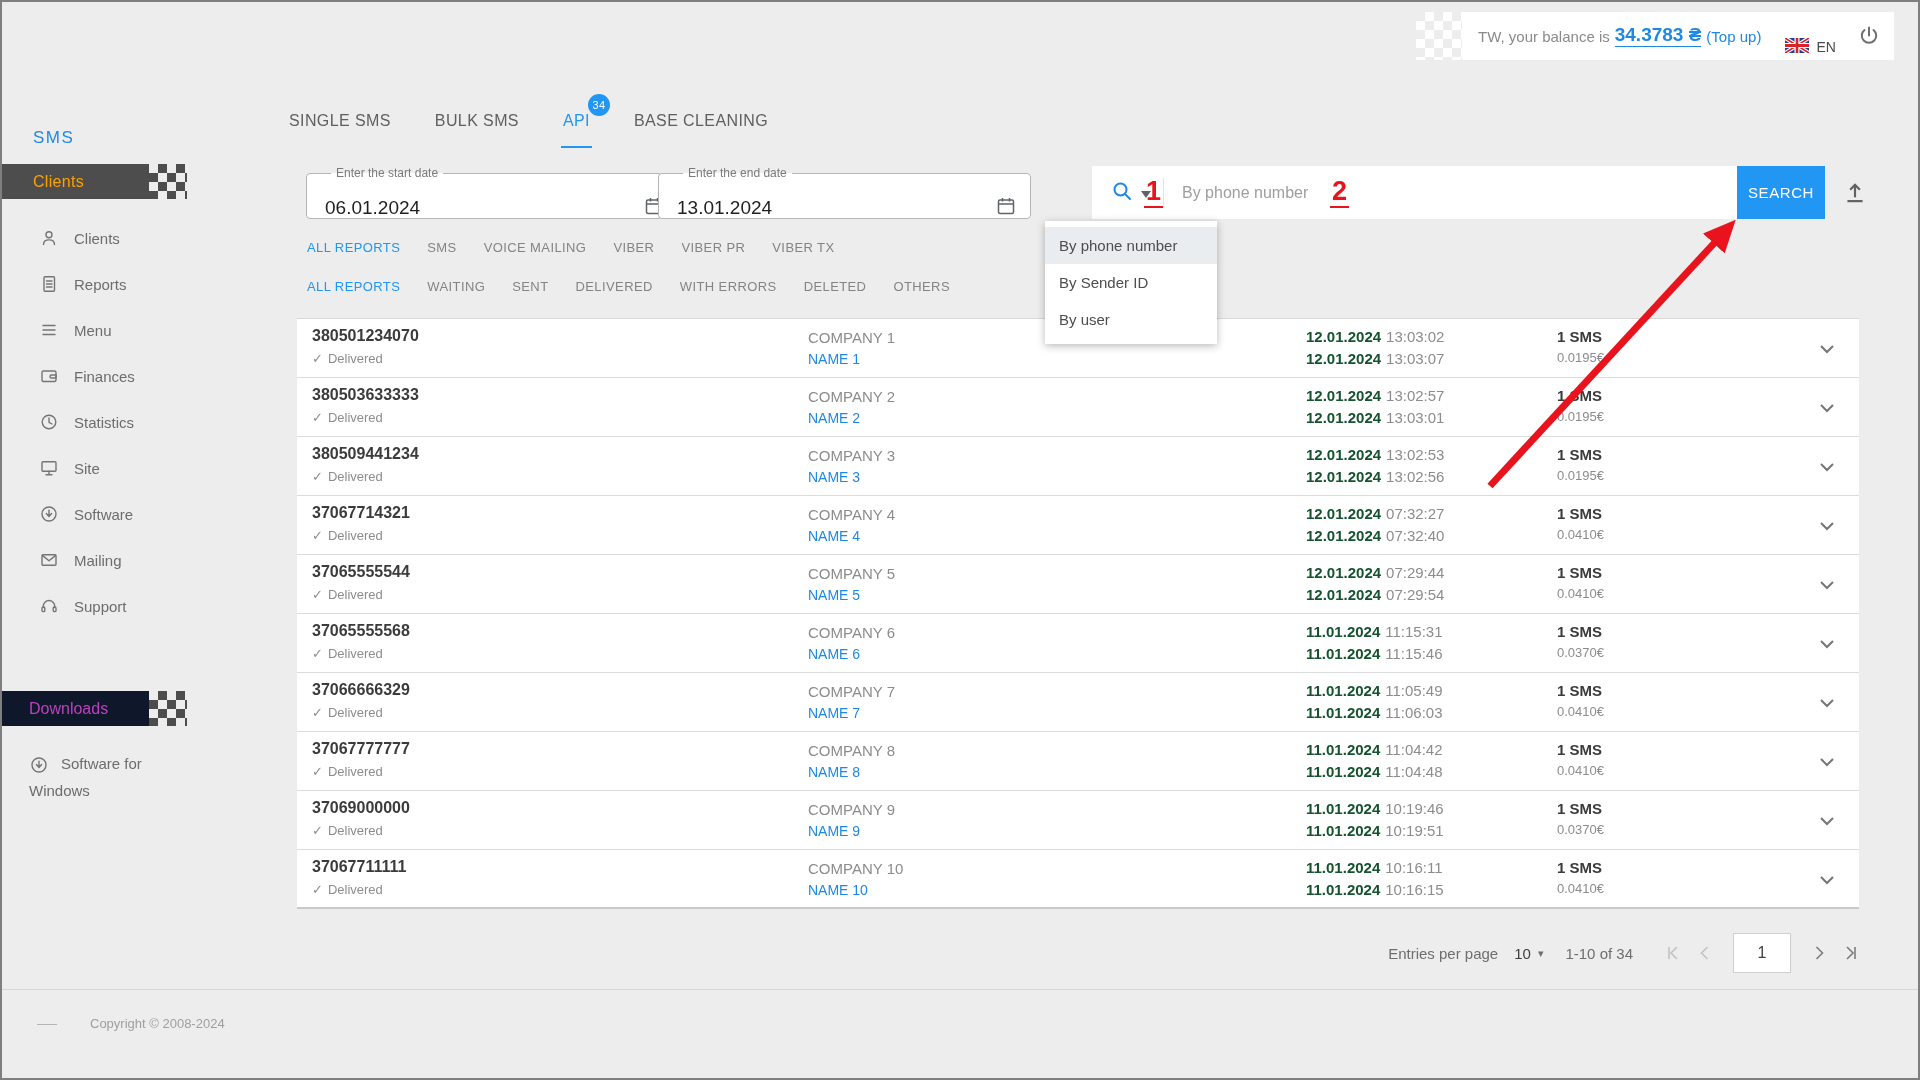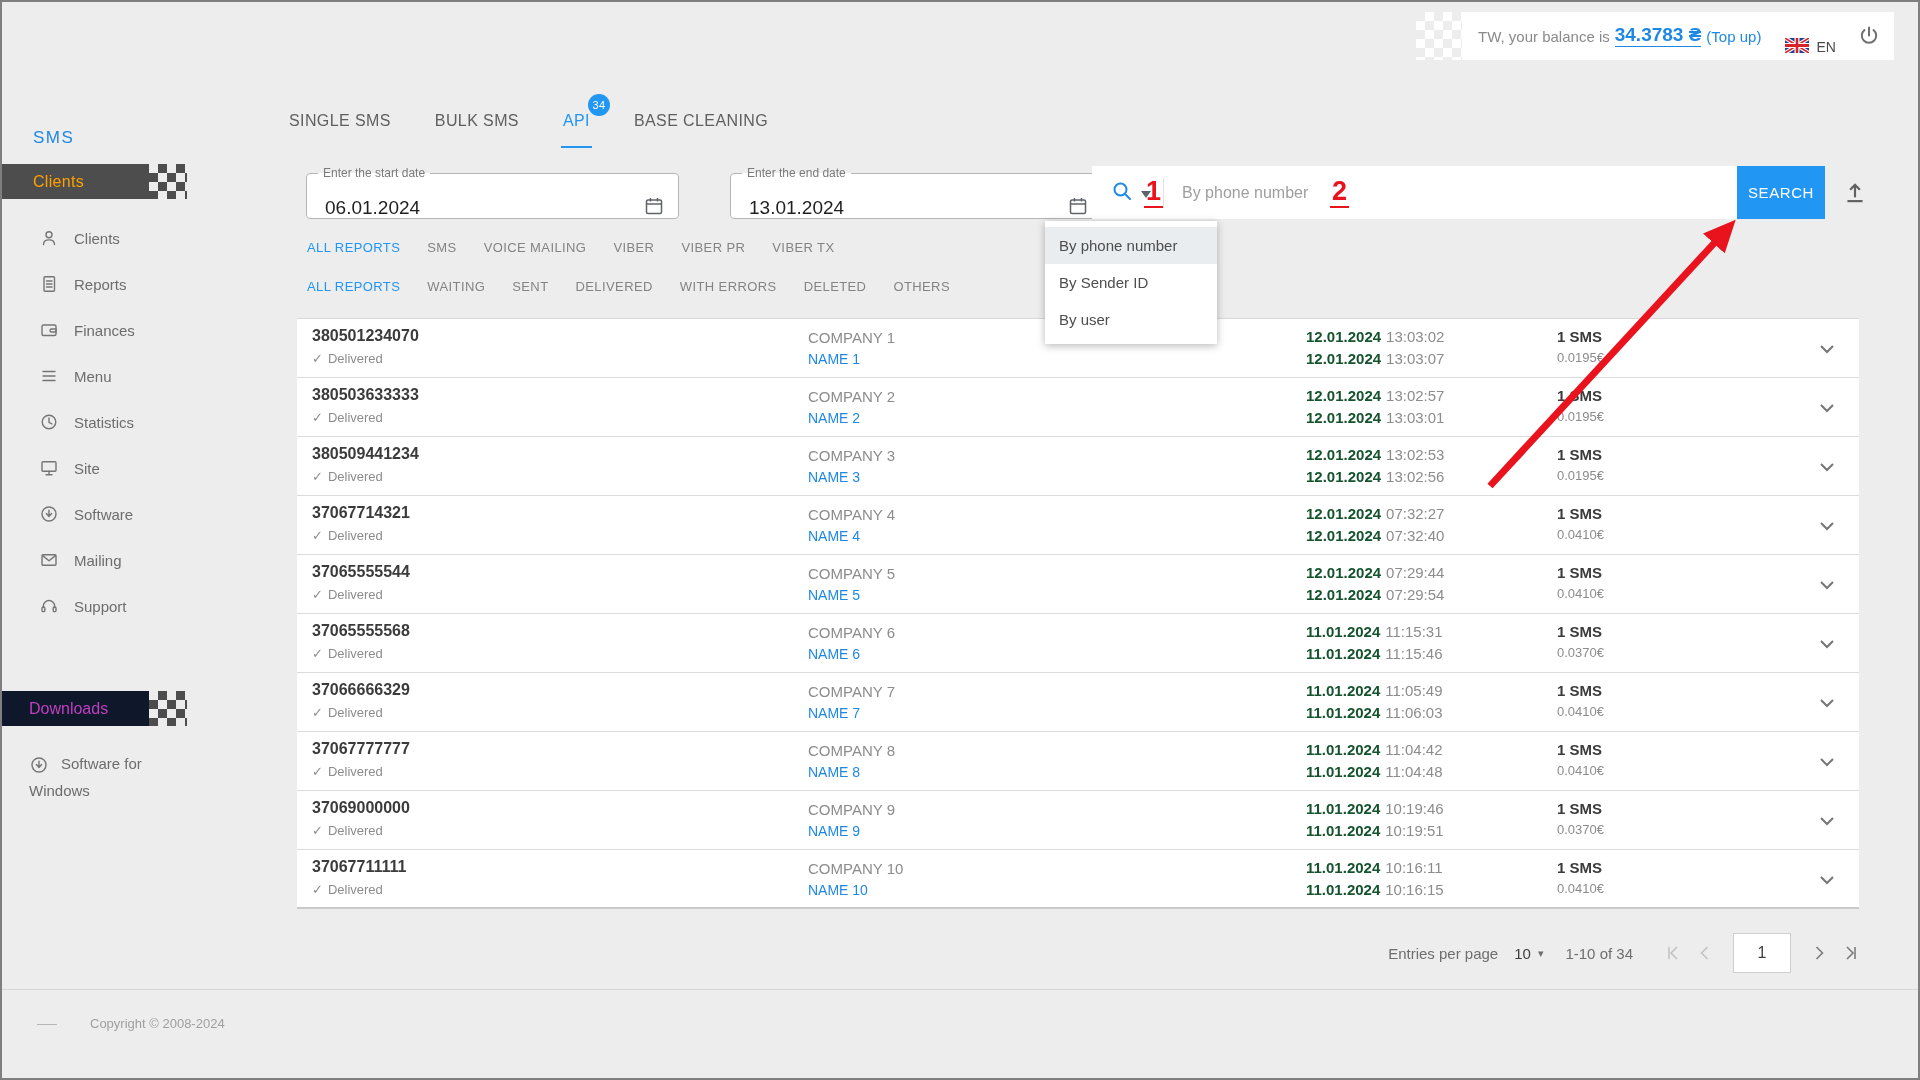--- a/index.html
+++ b/index.html
@@ -60,22 +60,22 @@
   .tab{ position:relative; font-size:16px; letter-spacing:.4px; color:#5f5f5f;
     padding:6px 2px 16px; cursor:pointer; white-space:nowrap; }
   .tab.active{ color:#2196f3; border-bottom:2px solid #2196f3; }
   .tab-badge{ position:absolute; top:-12px; right:-18px; background:#2196f3; color:#fff;
     font-size:11px; min-width:22px; height:22px; border-radius:11px;
     display:flex; align-items:center; justify-content:center; }
   
   .datefield{ position:absolute; width:373px; height:53px; margin:0; padding:0;
     border:1px solid #b5b5b5; border-radius:4px; background:#fff; min-inline-size:0; cursor:text; }
   #date-start{ left:304px; top:164px; }
-  #date-end{ left:728px; top:164px; }
-  .datefield legend{ font-size:12px; color:#7a7a7a; margin-left:11px; padding:0 5px; }
+  #date-end{ left:656px; top:164px; }
+  .datefield legend{ font-size:12px; color:#7a7a7a; margin-left:24px; padding:0 5px; }
   .date-value{ position:absolute; left:18px; top:17px; font-size:19px; color:#1f1f1f; }
   .cal-icon{ position:absolute; right:14px; top:16px; cursor:pointer; display:flex; }
   
   .searchbox{ position:absolute; left:1090px; top:164px; width:645px; height:53px;
     background:#fff; display:flex; align-items:center; }
   .search-toggle{ display:flex; align-items:center; gap:7px; padding:0 12px 0 18px; cursor:pointer; }
   .search-divider{ width:1px; height:30px; background:#e3e3e3; margin-right:16px; }
   .search-input{ flex:1; border:none; outline:none; font-size:16px; color:#3c3c3c;
     background:transparent; font-family:inherit; }
   .search-input::placeholder{ color:#9e9e9e; opacity:1; }
@@ -181,34 +181,34 @@
     <span class="sicon">
         <svg width="20" height="20" viewBox="0 0 20 20" fill="none" stroke="#757575" stroke-width="1.4" stroke-linecap="round" stroke-linejoin="round">
           <rect x="5" y="2.8" width="10.5" height="14.5" rx="1"></rect>
           <path d="M7.5 7 h5.5 M7.5 10 h5.5 M7.5 13 h5.5"></path>
         </svg>
       </span>
     <span>Reports</span>
   </div>
   <div class="side-item">
     <span class="sicon">
+        <svg width="20" height="20" viewBox="0 0 20 20" fill="none" stroke="#757575" stroke-width="1.4" stroke-linecap="round">
+          <path d="M4 5.5 h12 M4 10 h12 M4 14.5 h12"></path>
+        </svg>
+      </span>
+    <span>Menu</span>
+  </div>
+  <div class="side-item">
+    <span class="sicon">
         <svg width="20" height="20" viewBox="0 0 20 20" fill="none" stroke="#757575" stroke-width="1.4" stroke-linecap="round" stroke-linejoin="round">
           <rect x="3" y="5" width="14" height="10.5" rx="1.5"></rect>
           <path d="M12.5 9 h4.5 v3 h-4.5 a1.5 1.5 0 0 1 0 -3 z"></path>
         </svg>
       </span>
     <span>Finances</span>
-  </div>
-  <div class="side-item">
-    <span class="sicon">
-        <svg width="20" height="20" viewBox="0 0 20 20" fill="none" stroke="#757575" stroke-width="1.4" stroke-linecap="round">
-          <path d="M4 5.5 h12 M4 10 h12 M4 14.5 h12"></path>
-        </svg>
-      </span>
-    <span>Menu</span>
   </div>
   <div class="side-item">
     <span class="sicon">
         <svg width="20" height="20" viewBox="0 0 20 20" fill="none" stroke="#757575" stroke-width="1.4" stroke-linecap="round" stroke-linejoin="round">
           <circle cx="10" cy="10" r="6.8"></circle>
           <path d="M10 6 v4.3 l3 1.7"></path>
         </svg>
       </span>
     <span>Statistics</span>
   </div>

